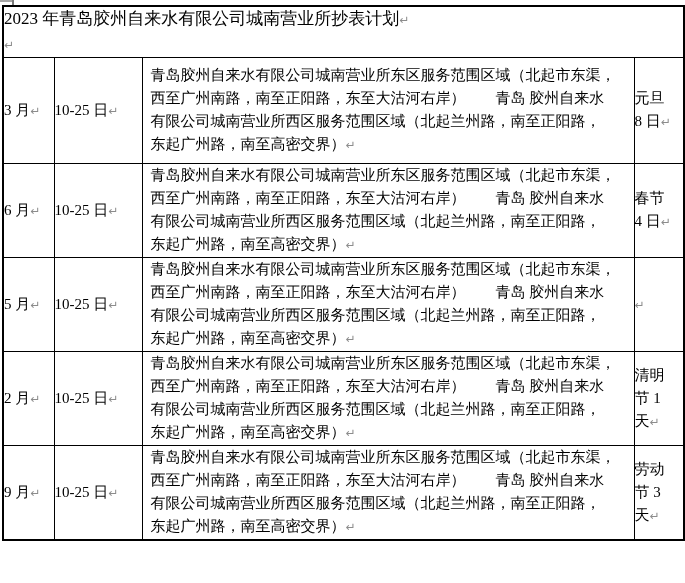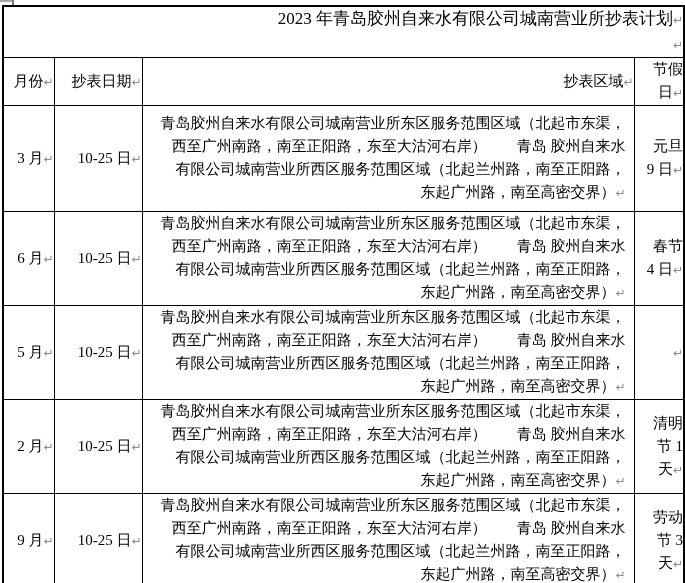--- a/index.html
+++ b/index.html
@@ -33,21 +33,21 @@
     left: 2px; top: 5px;
     width: 681px;
     border-collapse: collapse;
     table-layout: fixed;
     border: 2px solid #000000;
     background: #ffffff;
   }
   td {
     border: 1px solid #000000;
     padding: 0;
-    text-align: right;
+    text-align: left;
     vertical-align: middle;
     font-size: 15px;
     line-height: 23px;
     overflow: hidden;
   }
   .title-cell { height: 49px; font-size: 17px; line-height: 24px; vertical-align: middle; }
   .head-row td { height: 45px; }
   .row-tall td { height: 105px; }
   .row-std td { height: 89px; }
   .area-cell { padding: 0 8px; }
@@ -74,37 +74,30 @@
   </colgroup>
 
   <tbody>
       <tr>
     <td class="title-cell" colspan="4">
       <div><span>2023 年青岛胶州自来水有限公司城南营业所抄表计划</span><span class="pmark">↵</span></div>
       <div><span class="pmark">↵</span></div>
     </td>
   </tr>
 
-  <tr class="head-row">
-    <td><span>月份</span><span class="pmark">↵</span></td>
-    <td><span>抄表日期</span><span class="pmark">↵</span></td>
-    <td><span>抄表区域</span><span class="pmark">↵</span></td>
-    <td><span class="pre">节假
-日</span><span class="pmark">↵</span></td>
-  </tr>
 
   <tr class="row-tall">
     <td><span>3 月</span><span class="pmark">↵</span></td>
     <td><span>10-25 日</span><span class="pmark">↵</span></td>
     <td class="area-cell"><span class="pre">青岛胶州自来水有限公司城南营业所东区服务范围区域（北起市东渠，
 西至广州南路，南至正阳路，东至大沽河右岸）        青岛 胶州自来水
 有限公司城南营业所西区服务范围区域（北起兰州路，南至正阳路，
 东起广州路，南至高密交界）</span><span class="pmark">↵</span></td>
     <td><span class="pre">元旦
-9 日</span><span class="pmark">↵</span></td>
+8 日</span><span class="pmark">↵</span></td>
   </tr>
 
   <tr class="row-std">
     <td><span>6 月</span><span class="pmark">↵</span></td>
     <td><span>10-25 日</span><span class="pmark">↵</span></td>
     <td class="area-cell"><span class="pre">青岛胶州自来水有限公司城南营业所东区服务范围区域（北起市东渠，
 西至广州南路，南至正阳路，东至大沽河右岸）        青岛 胶州自来水
 有限公司城南营业所西区服务范围区域（北起兰州路，南至正阳路，
 东起广州路，南至高密交界）</span><span class="pmark">↵</span></td>
     <td><span class="pre">春节

